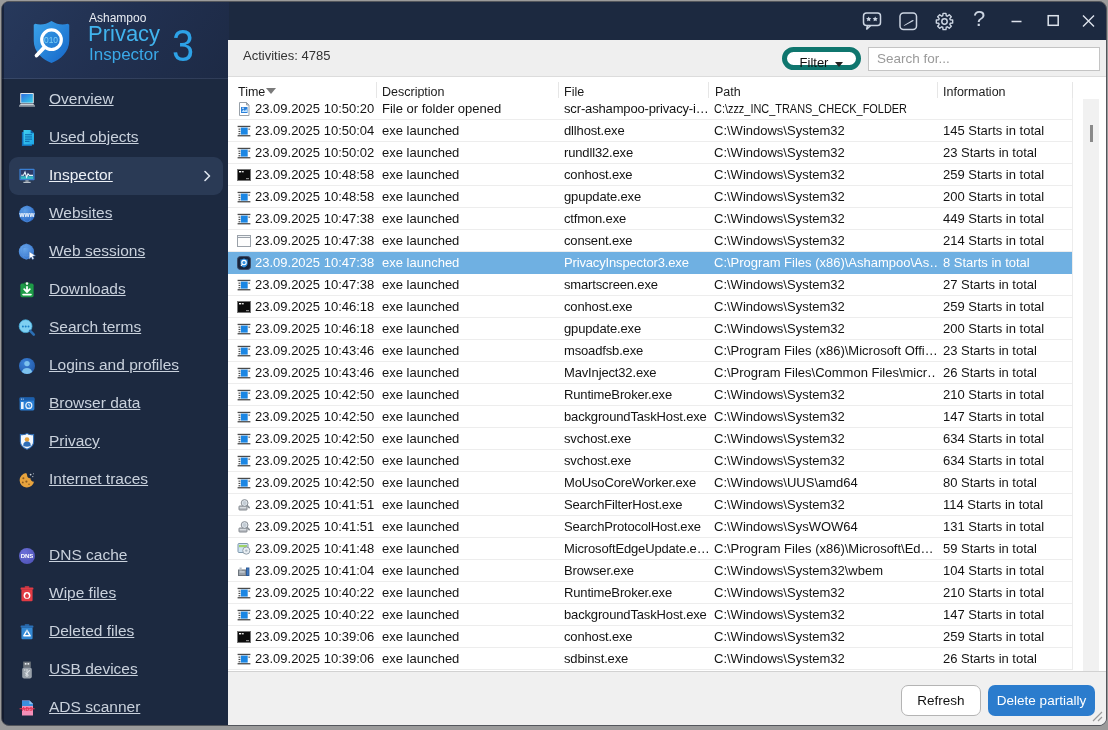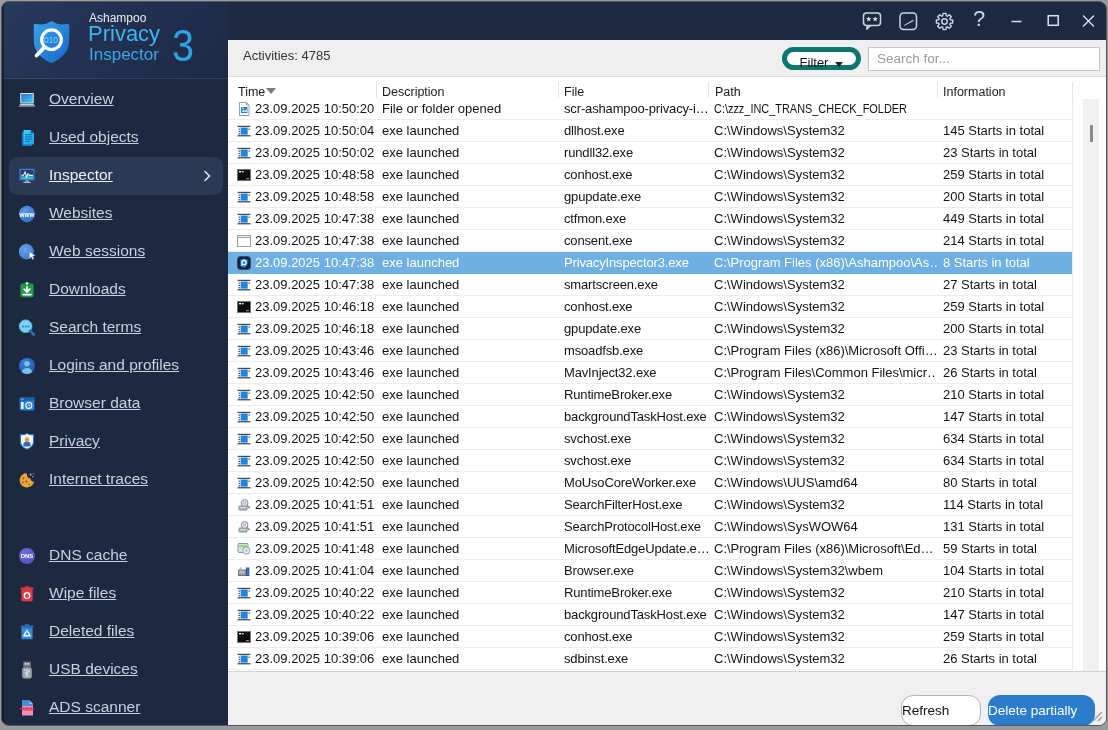--- a/index.html
+++ b/index.html
@@ -47,22 +47,22 @@
 .c1 { left:27px; width:124px; }
 .c2 { left:154px; width:176px; }
 .c3 { left:336px; width:144px; letter-spacing:-0.15px; }
 .c4 { left:486px; width:223px; }
 .c5 { left:715px; width:128px; }
 #vline { position:absolute; left:844px; top:58px; height:572px; width:1px; background:#ececec; }
 #sbar { position:absolute; left:855px; top:59px; width:16px; height:572px; background:#f1f1f1; }
 #sthumb { position:absolute; left:7px; top:26px; width:3px; height:17px; background:#8a8a8a; }
 #bbar { position:absolute; left:0; right:0; top:631px; bottom:0; background:#f0f0f0;
   border-top:1px solid #d2d2d2; }
-.btn { position:absolute; top:13px; height:31px; border-radius:12px; font-size:13.5px;
-  line-height:29px;margin-top:10px; }
+.btn { position:absolute; top:13px; height:31px; border-radius:7px; font-size:13.5px;
+  text-align:center; line-height:29px; }
 #refresh { left:673px; width:80px; background:#fff; border:1px solid #b4b4b4; color:#111; }
 #delp { left:760px; width:107px; background:#2b7ccd; color:#fff; line-height:31px; }
 #grip { position:absolute; right:3px; bottom:3px; width:14px; height:14px; }
 </style></head>
 <body>
 <div id="win">
   <div style="position:absolute;left:0;top:0;bottom:0;width:2px;background:rgba(9,14,27,0.5);z-index:5"></div>
 
   <div id="logo">
     <svg id="shield" style="position:absolute;left:28px;top:17px" width="43" height="47" viewBox="0 0 46 50">

